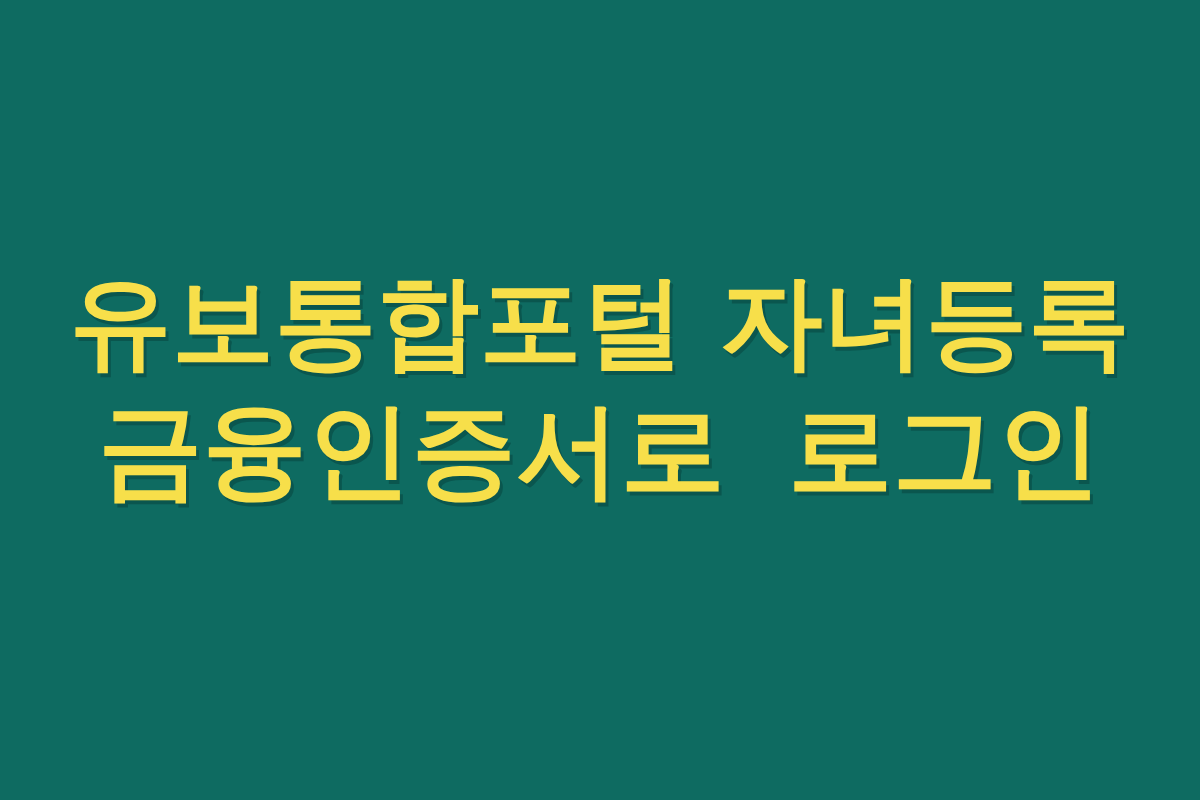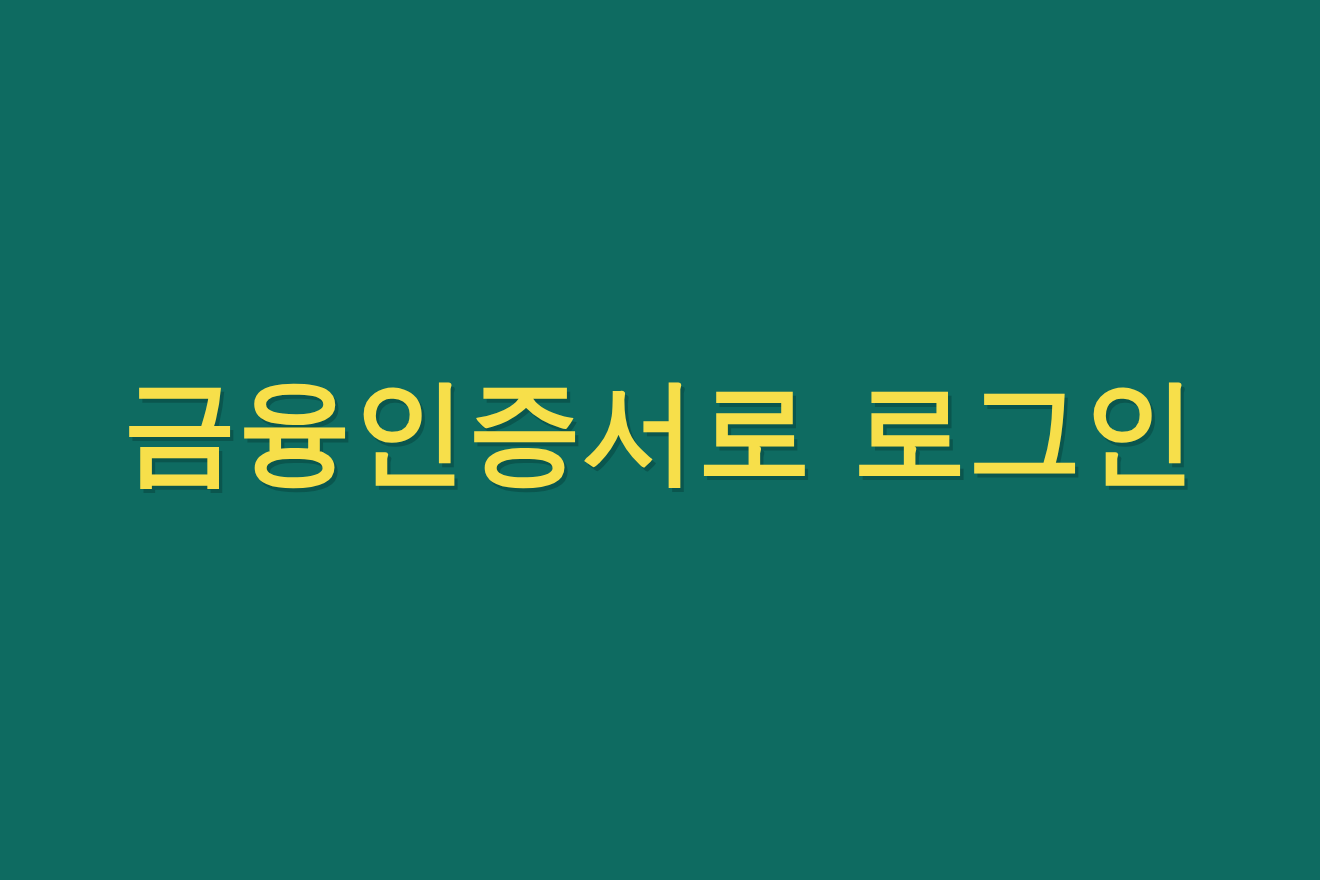--- a/index.html
+++ b/index.html
@@ -48,27 +48,29 @@
     font-size: 102px;
     font-weight: 700;
     line-height: 1.18;
     letter-spacing: 0.5px;
     white-space: nowrap;
     text-shadow: 3px 4px 0 rgba(8, 70, 63, 0.55);
   }
 
   .headline-line.line-2 {
     font-size: 104px;
+    font-family: Liberation Mono, monospace;
   }
 </style>
 </head>
 <body>
 
 <div class="banner">
 
   <div class="headline">
 
+    <span class="headline-line line-1">유보통합포털 자녀등록</span>
 
     <span class="headline-line line-2">금융인증서로 로그인</span>
 
   </div>
 
 </div>
 
 </body></html>

